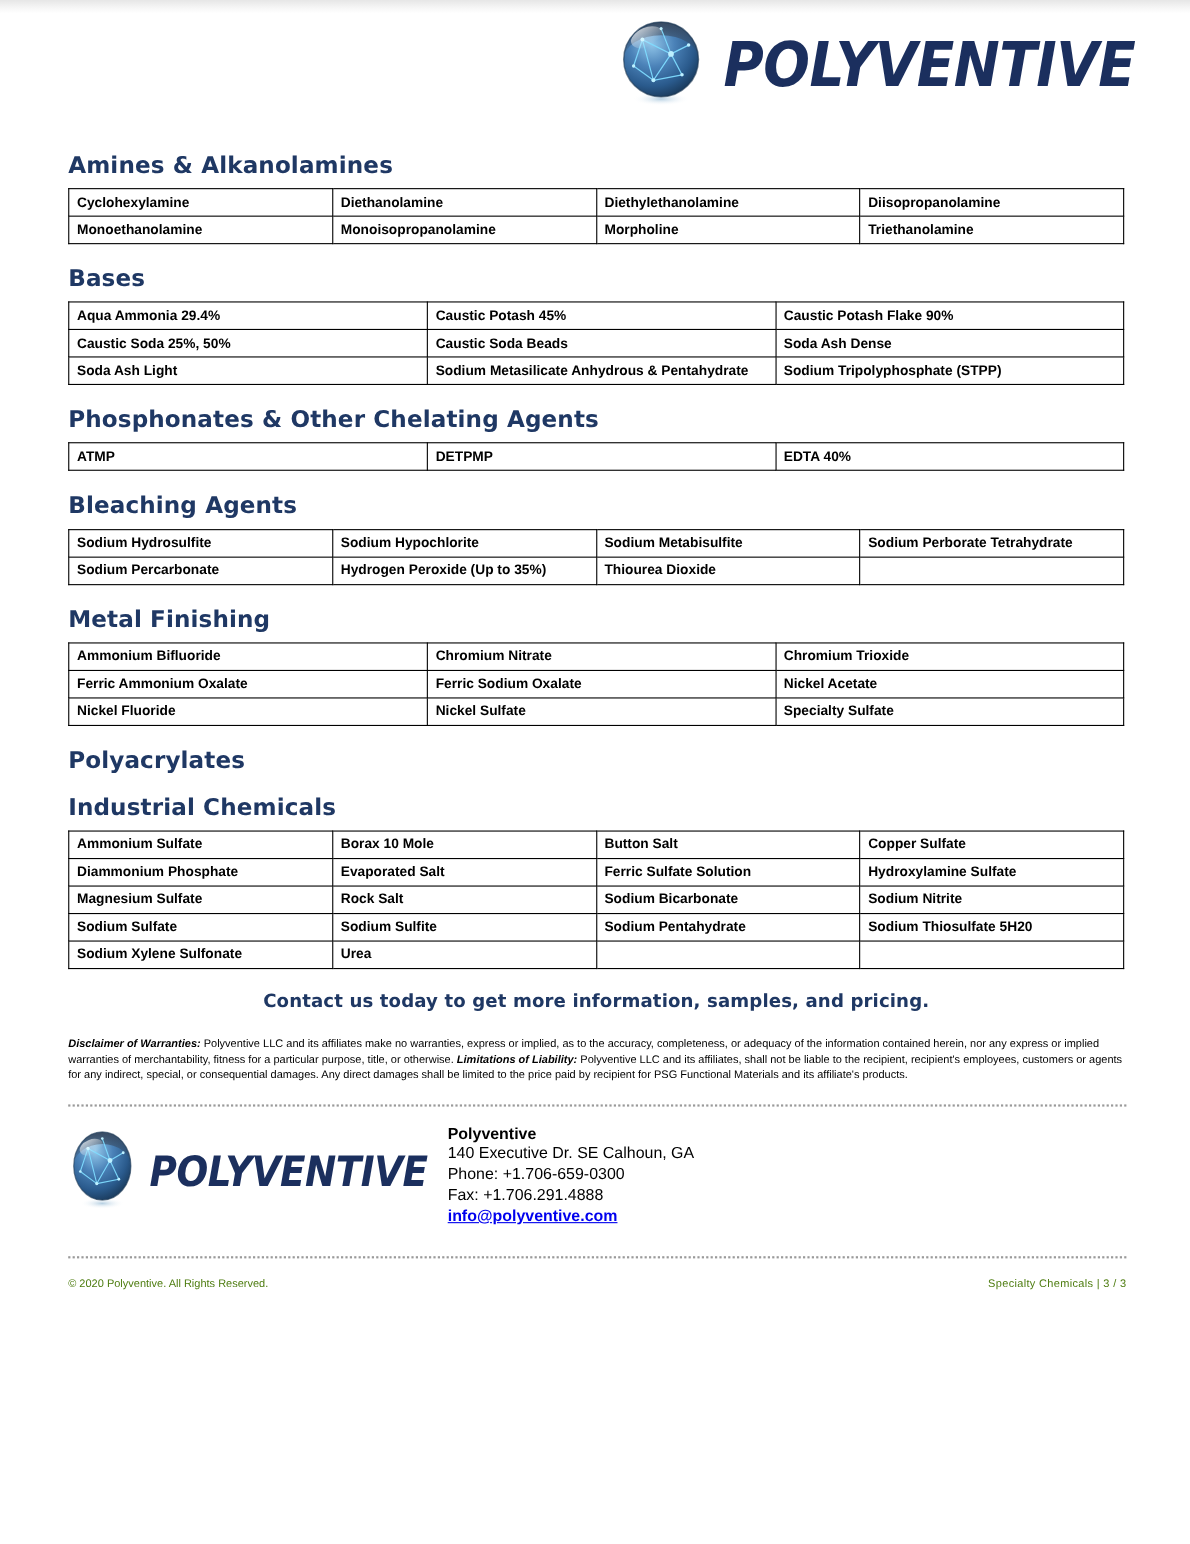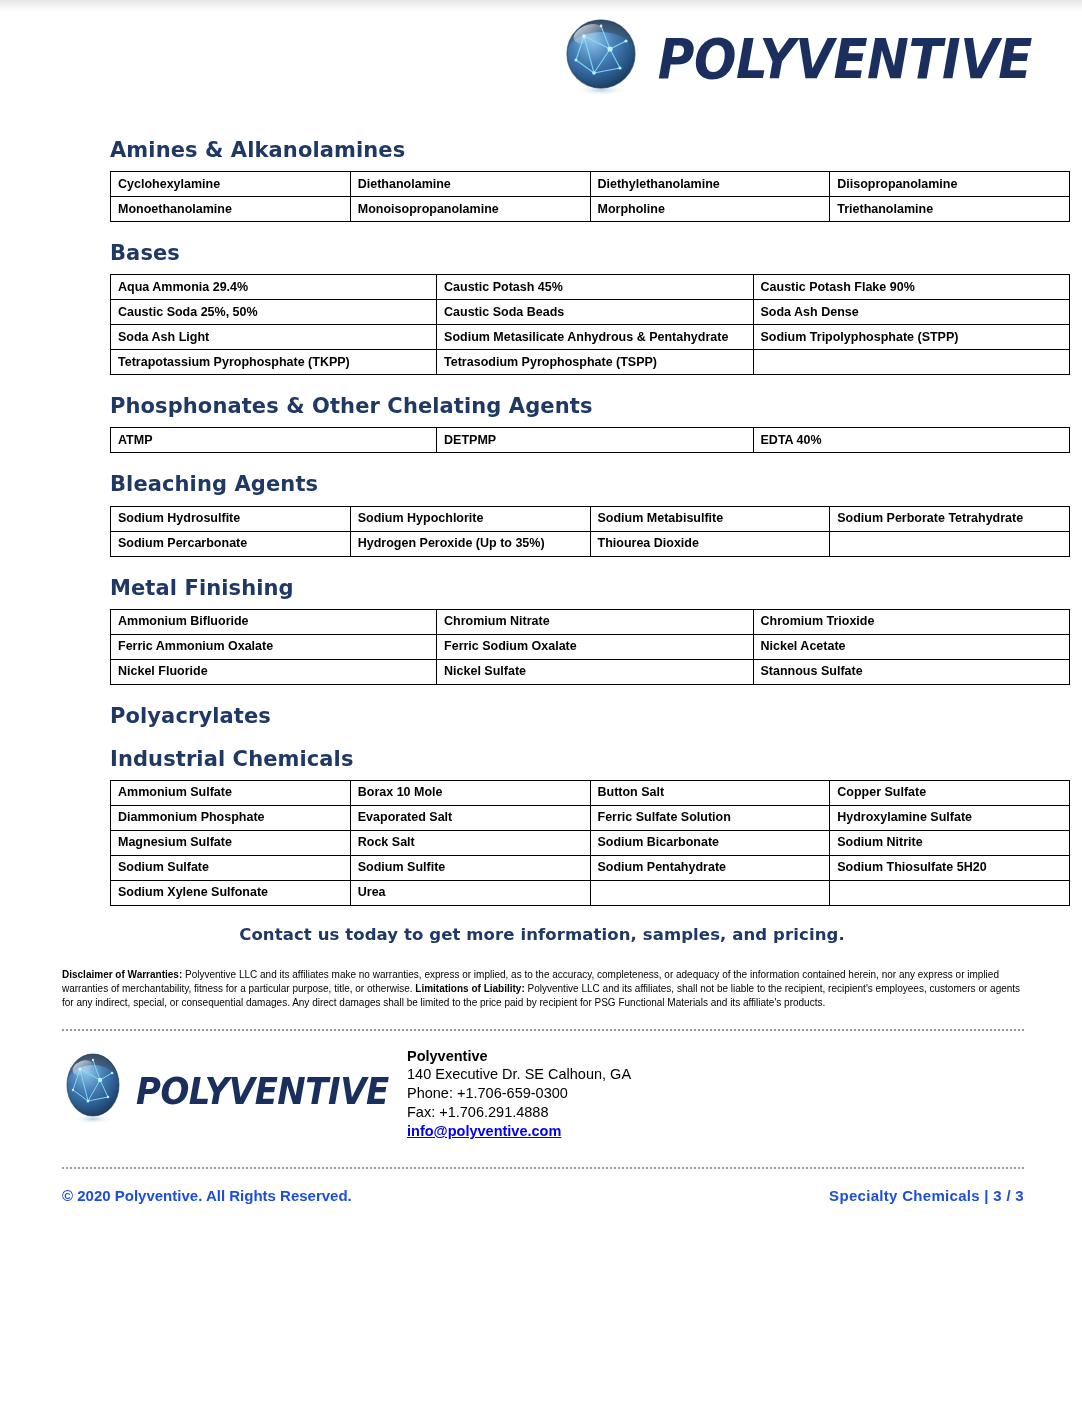--- a/index.html
+++ b/index.html
@@ -75,21 +75,20 @@
     font-size: 21px;
     font-weight: 700;
     color: #1f3864;
     margin: 0 0 9px 0;
     padding: 0;
     letter-spacing: 0.1px;
     line-height: 1.15;
   }
   .section {
     margin-bottom: 19px;
-    margin-left: 48px;
   }
   .section.first { margin-top: 20px; }
 
   table.chem {
     width: 960px;
     border-collapse: collapse;
     table-layout: fixed;
     font-size: 12.5px;
     font-weight: bold;
   }
@@ -117,21 +116,21 @@
 
   
   .disclaimer {
     font-size: 10px;
     line-height: 1.42;
     color: #000000;
     text-align: left;
     margin-top: 24px;
     width: 962px;
   }
-  .disclaimer b { font-weight: 700; }
+  .disclaimer b { font-weight: 700; font-style: italic; }
 
   
   .dotted-rule {
     width: 962px;
     height: 0;
     border-top: 2px dotted #9a9a9a;
     margin: 18px 0 0 0;
   }
   .footer-cols {
     display: flex;
@@ -171,23 +170,22 @@
     height: 0;
     border-top: 2px dotted #9a9a9a;
     margin: 26px 0 0 0;
   }
   .bottom-bar {
     display: flex;
     justify-content: space-between;
     align-items: baseline;
     width: 962px;
     margin-top: 18px;
-    font-size: 15px;
-    color: #1d4ed8;
-    font-weight: bold;
+    font-size: 10px;
+    color: #4d7c0f;
   }
   .bottom-bar .right { letter-spacing: 0.3px; }
 </style>
 </head>
 <body>
 
 <div class="page">
   <div class="page-top-shade"></div>
 
   <div class="header">
@@ -288,25 +286,20 @@
           <tr>
             <td>Caustic Soda 25%, 50%</td>
             <td>Caustic Soda Beads</td>
             <td>Soda Ash Dense</td>
           </tr>
           <tr>
             <td>Soda Ash Light</td>
             <td>Sodium Metasilicate Anhydrous &amp; Pentahydrate</td>
             <td>Sodium Tripolyphosphate (STPP)</td>
           </tr>
-          <tr>
-            <td>Tetrapotassium Pyrophosphate (TKPP)</td>
-            <td>Tetrasodium Pyrophosphate (TSPP)</td>
-            <td class="empty"></td>
-          </tr>
         </tbody>
       </table>
     </div>
 
     <div class="section">
       <h2 class="section-title">Phosphonates &amp; Other Chelating Agents</h2>
       <table class="chem">
         <colgroup>
             <col style="width:34%">
             <col style="width:33%">
@@ -363,21 +356,21 @@
             <td>Chromium Trioxide</td>
           </tr>
           <tr>
             <td>Ferric Ammonium Oxalate</td>
             <td>Ferric Sodium Oxalate</td>
             <td>Nickel Acetate</td>
           </tr>
           <tr>
             <td>Nickel Fluoride</td>
             <td>Nickel Sulfate</td>
-            <td>Stannous Sulfate</td>
+            <td>Specialty Sulfate</td>
           </tr>
         </tbody>
       </table>
     </div>
 
     <div class="section">
       <h2 class="section-title">Polyacrylates</h2>
     </div>
 
     <div class="section">

